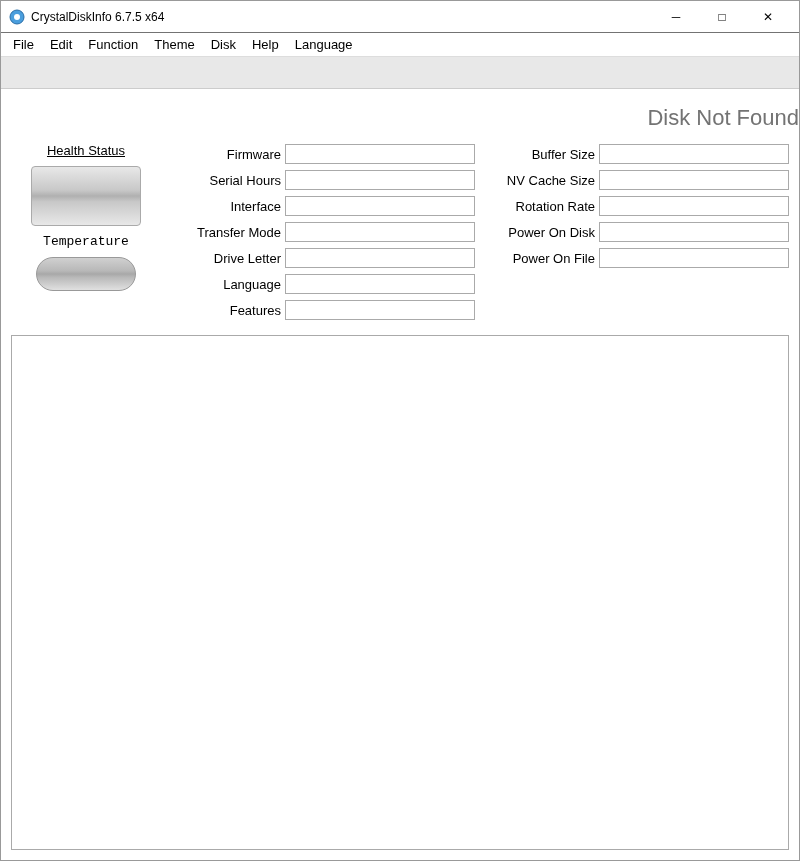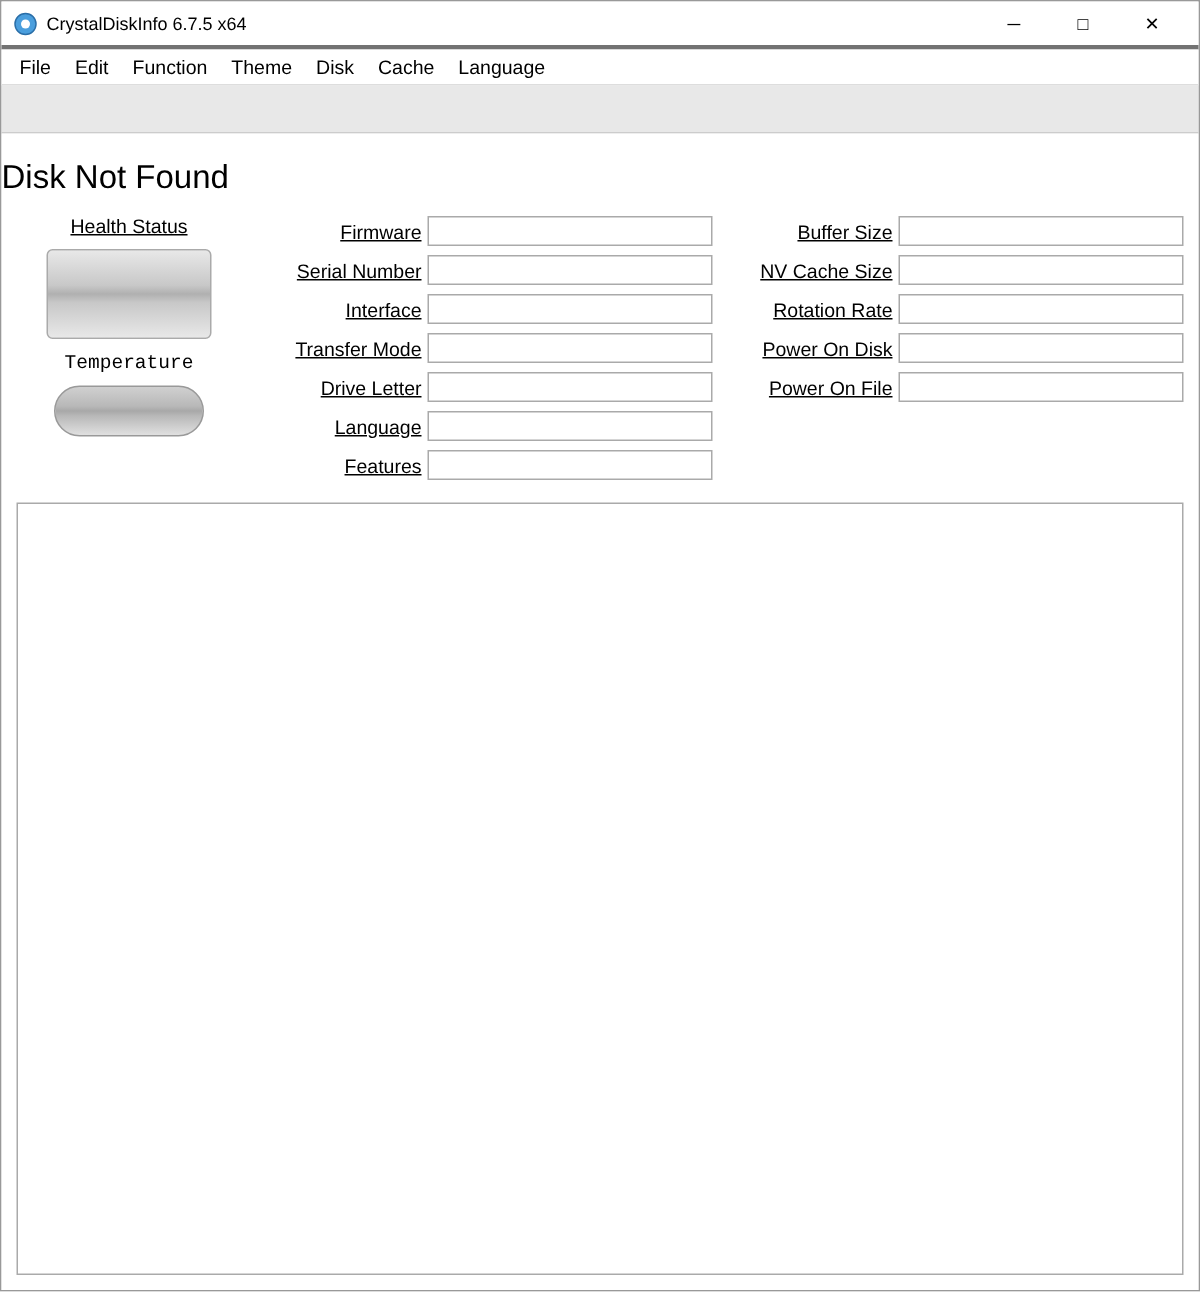--- a/index.html
+++ b/index.html
@@ -25,21 +25,21 @@
       display: flex;
       flex-direction: column;
     }
 
     .title-bar {
       background: #fff;
       height: 32px;
       display: flex;
       align-items: center;
       padding: 0 8px;
-      border-bottom: 3px solid #737373;
+      border-bottom: 1px solid #737373;
       flex-shrink: 0;
       justify-content: space-between;
     }
 
     .title-bar-icon {
       width: 16px;
       height: 16px;
       margin-right: 6px;
       flex-shrink: 0;
     }
@@ -97,25 +97,25 @@
 
     .content-area {
       flex: 1;
       background: #fff;
       padding: 0;
       display: flex;
       flex-direction: column;
     }
 
     .disk-header {
-      text-align: left;
+      text-align: right;
       padding: 16px 0 12px 0;
       font-size: 22px;
       font-weight: normal;
-      color: #000000;
+      color: #737373;
     }
 
     .info-section {
       display: flex;
       padding: 0 10px 10px 10px;
       gap: 10px;
     }
 
     .health-panel {
       width: 150px;
@@ -167,21 +167,20 @@
       display: flex;
       flex-direction: column;
       gap: 4px;
     }
 
     .field-row {
       display: flex;
       align-items: center;
       gap: 4px;
       height: 22px;
-      text-decoration: underline;
     }
 
     .field-label {
       text-align: right;
       color: #000;
       font-size: 13px;
       white-space: nowrap;
       min-width: 110px;
     }
 
@@ -222,21 +221,21 @@
       <button class="title-btn close">✕</button>
     </div>
   </div>
 
   <div class="menu-bar">
   <div class="menu-item">File</div>
       <div class="menu-item">Edit</div>
       <div class="menu-item">Function</div>
       <div class="menu-item">Theme</div>
       <div class="menu-item">Disk</div>
-      <div class="menu-item">Cache</div>
+      <div class="menu-item">Help</div>
       <div class="menu-item">Language</div>
     </div>
 
   <div class="toolbar"></div>
 
   <div class="content-area">
 
     <div class="disk-header">Disk Not Found</div>
 
     <div class="info-section">
@@ -247,21 +246,21 @@
         <span class="temp-label">Temperature</span>
         <div class="temp-button"></div>
       </div>
 
       <div class="fields-left">
       <div class="field-row">
             <span class="field-label">Firmware</span>
             <input type="text" class="field-input" readonly="" style="">
           </div>
           <div class="field-row">
-            <span class="field-label">Serial Number</span>
+            <span class="field-label">Serial Hours</span>
             <input type="text" class="field-input" readonly="" style="">
           </div>
           <div class="field-row">
             <span class="field-label">Interface</span>
             <input type="text" class="field-input" readonly="" style="">
           </div>
           <div class="field-row">
             <span class="field-label">Transfer Mode</span>
             <input type="text" class="field-input" readonly="" style="">
           </div>

